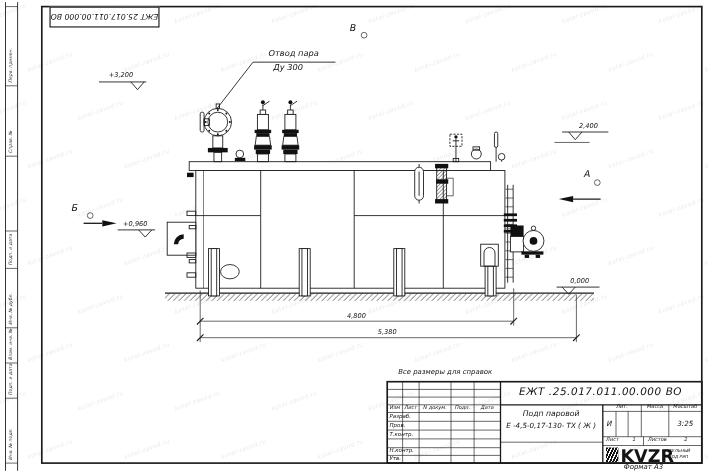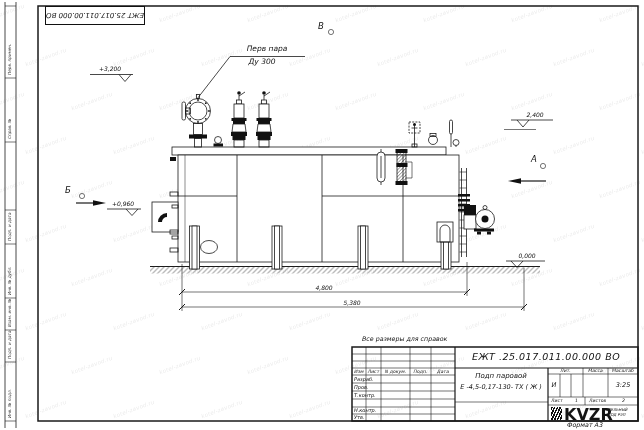--- a/index.html
+++ b/index.html
@@ -361,21 +361,21 @@
       <line x1="548" y1="397" x2="638" y2="397" stroke-width="0.6"></line>
       <line x1="585" y1="397" x2="585" y2="405" stroke-width="0.6"></line>
       <line x1="548" y1="405" x2="638" y2="405" stroke-width="0.6"></line>
     </g>
   </svg>
 
   <div class="topdoc">
     <span>ЕЖТ 25.017.011.00.000  ВО</span>
   </div>
 
-  <span class="t tc" style="left:267px;top:45px;font-size:7.5px;">Перв пара</span>
+  <span class="t tc" style="left:267px;top:45px;font-size:7.5px;">Отвод пара</span>
   <span class="t tc" style="left:262px;top:57.5px;font-size:7.5px;">Ду 300</span>
 
   <span class="t tc" style="left:110px;top:66px;font-size:6px;">+3,200</span>
   <span class="t tc" style="left:535px;top:111.5px;font-size:6px;">2,400</span>
   <span class="t tc" style="left:123px;top:201px;font-size:6px;">+0,960</span>
   <span class="t tc" style="left:527px;top:253px;font-size:6px;">0,000</span>
 
   <span class="t" style="left:318px;top:22px;font-size:8.5px;">В</span>
   <span class="t" style="left:65px;top:186px;font-size:8.5px;">Б</span>
   <span class="t" style="left:531px;top:155px;font-size:8.5px;">А</span>

